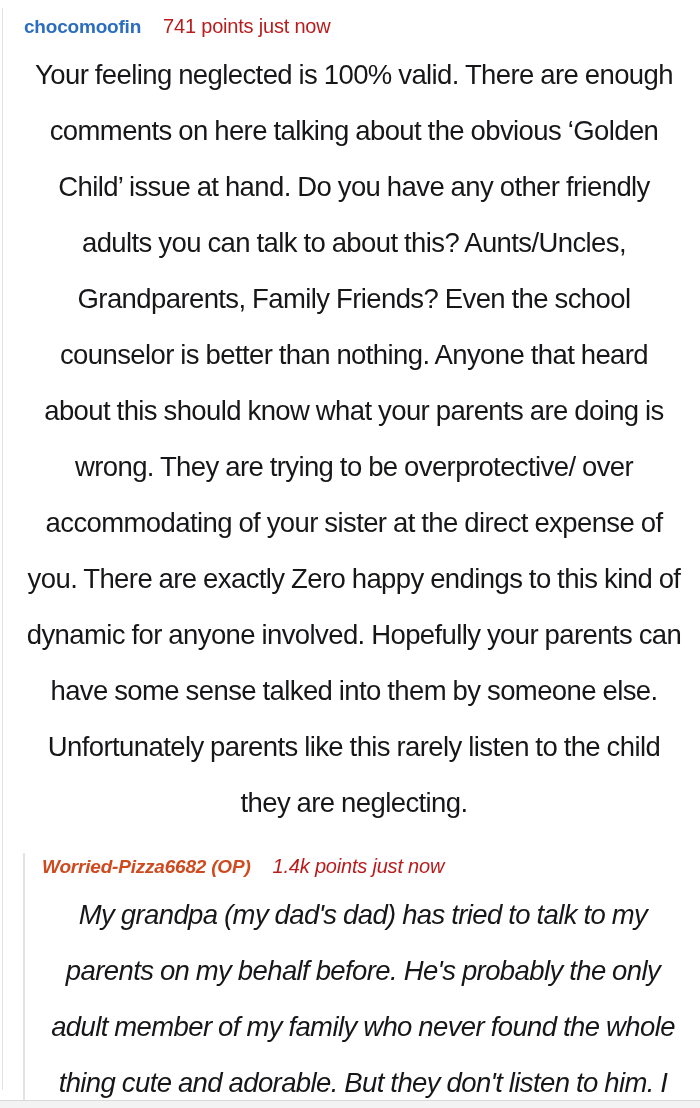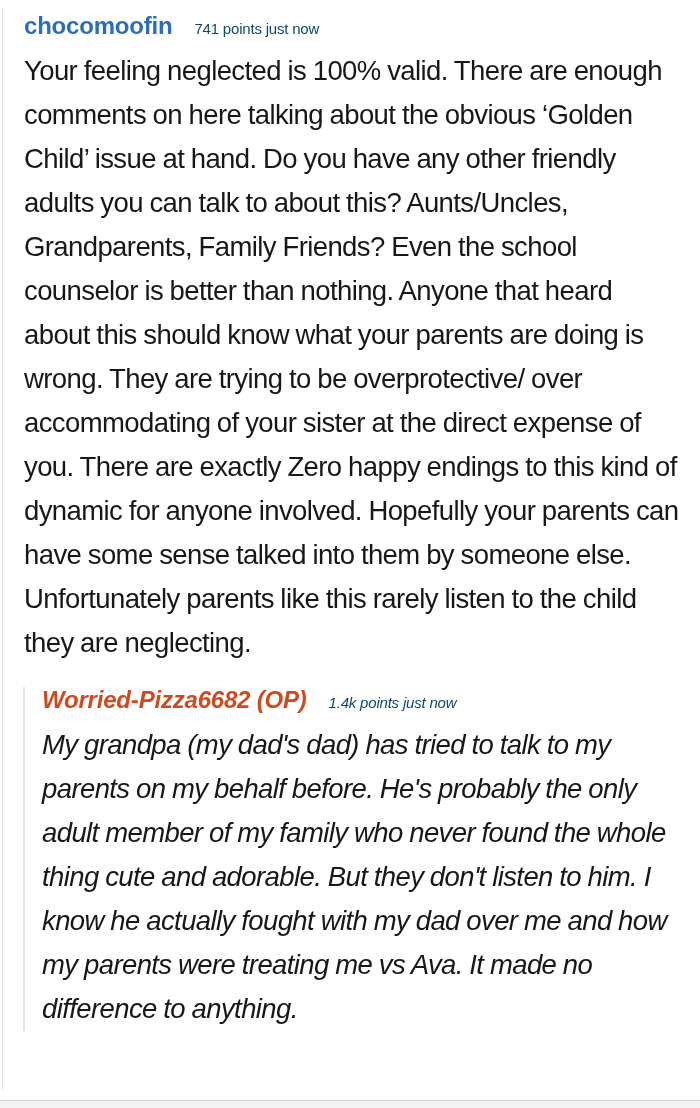--- a/index.html
+++ b/index.html
@@ -23,39 +23,40 @@
     padding: 13px 16px 0 24px;
   }
   .comment-header {
     display: flex;
     align-items: baseline;
     line-height: 26px;
     white-space: nowrap;
   }
   .username {
     font-weight: bold;
-    font-size: 24px;
+    font-size: 19px;
     letter-spacing: -0.2px;
     cursor: pointer;
   }
   .username.op-blue { color: #2b6dbf; }
   .username.op-orange { color: #cf4a1e; }
   .meta {
-    color: #0c4a6e;
-    font-size: 15px;
+    color: #b91c1c;
+    font-size: 20px;
     margin-left: 22px;
     letter-spacing: -0.2px;
   }
   .comment-body {
     margin: 7px 0 0 0;
     font-size: 27.5px;
-    line-height: 44px;
+    line-height: 56px;
     color: #17171a;
     letter-spacing: -0.6px;
     word-spacing: -0.5px;
+    text-align: center;
   }
   .reply {
     margin-top: 22px;
     margin-left: -1px;
     border-left: 2px solid #e3e3e3;
     padding-left: 17px;
     font-style: italic;
   }
   .card-bottom-edge {
     position: absolute;

